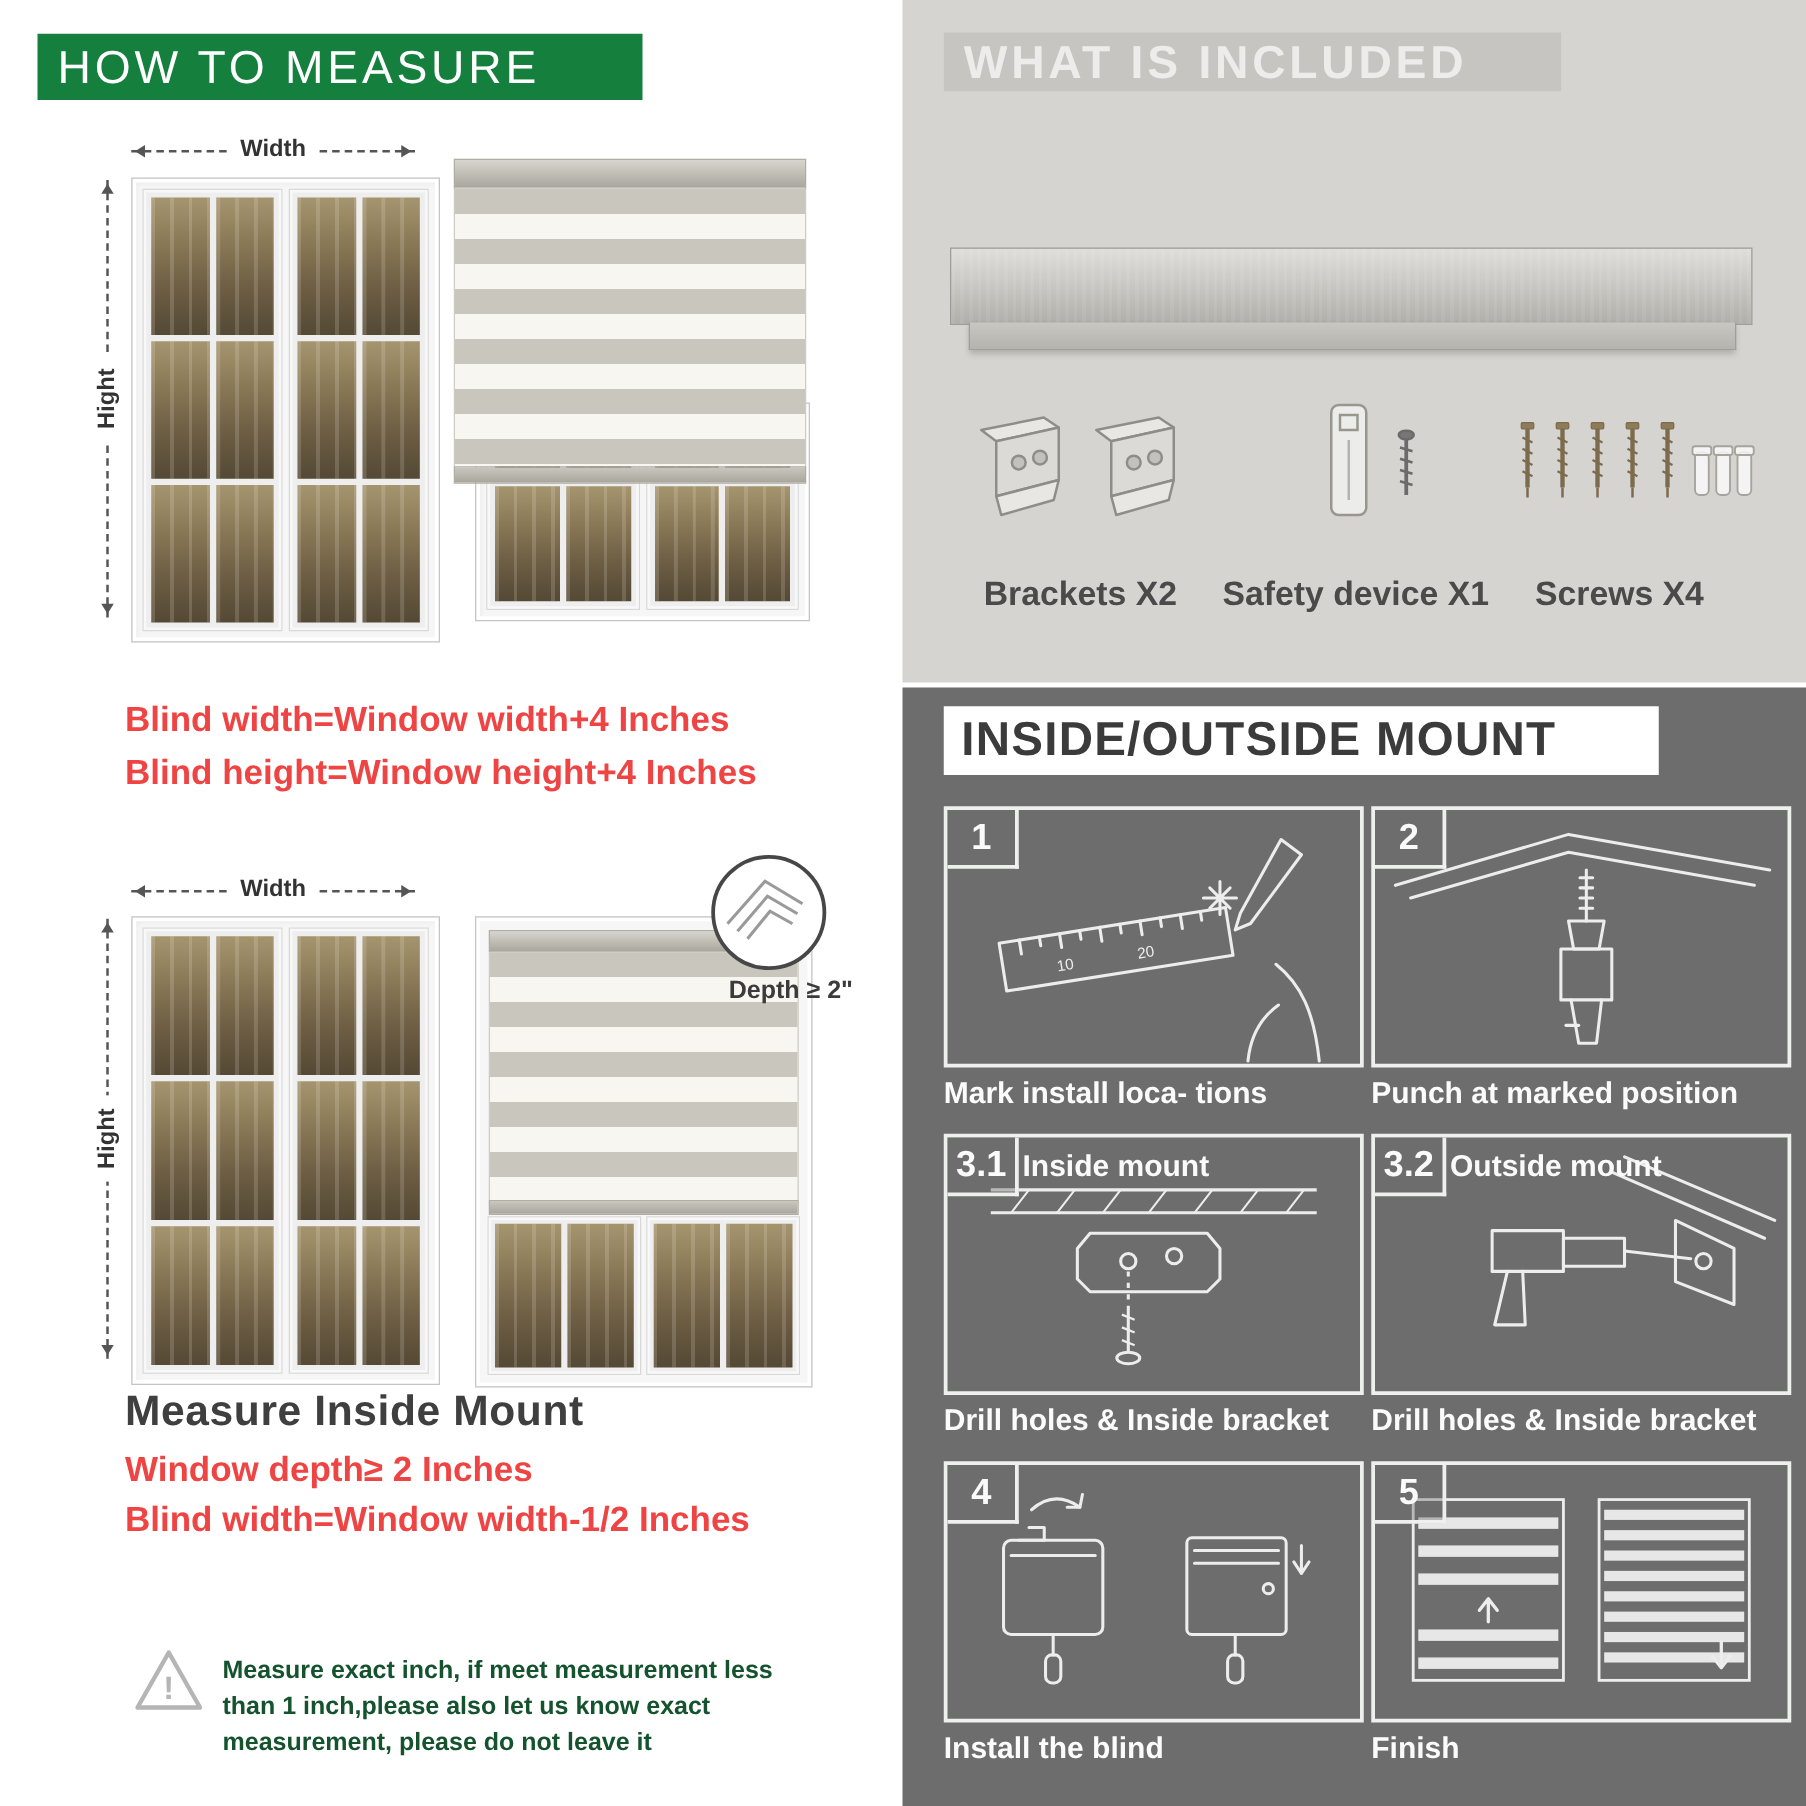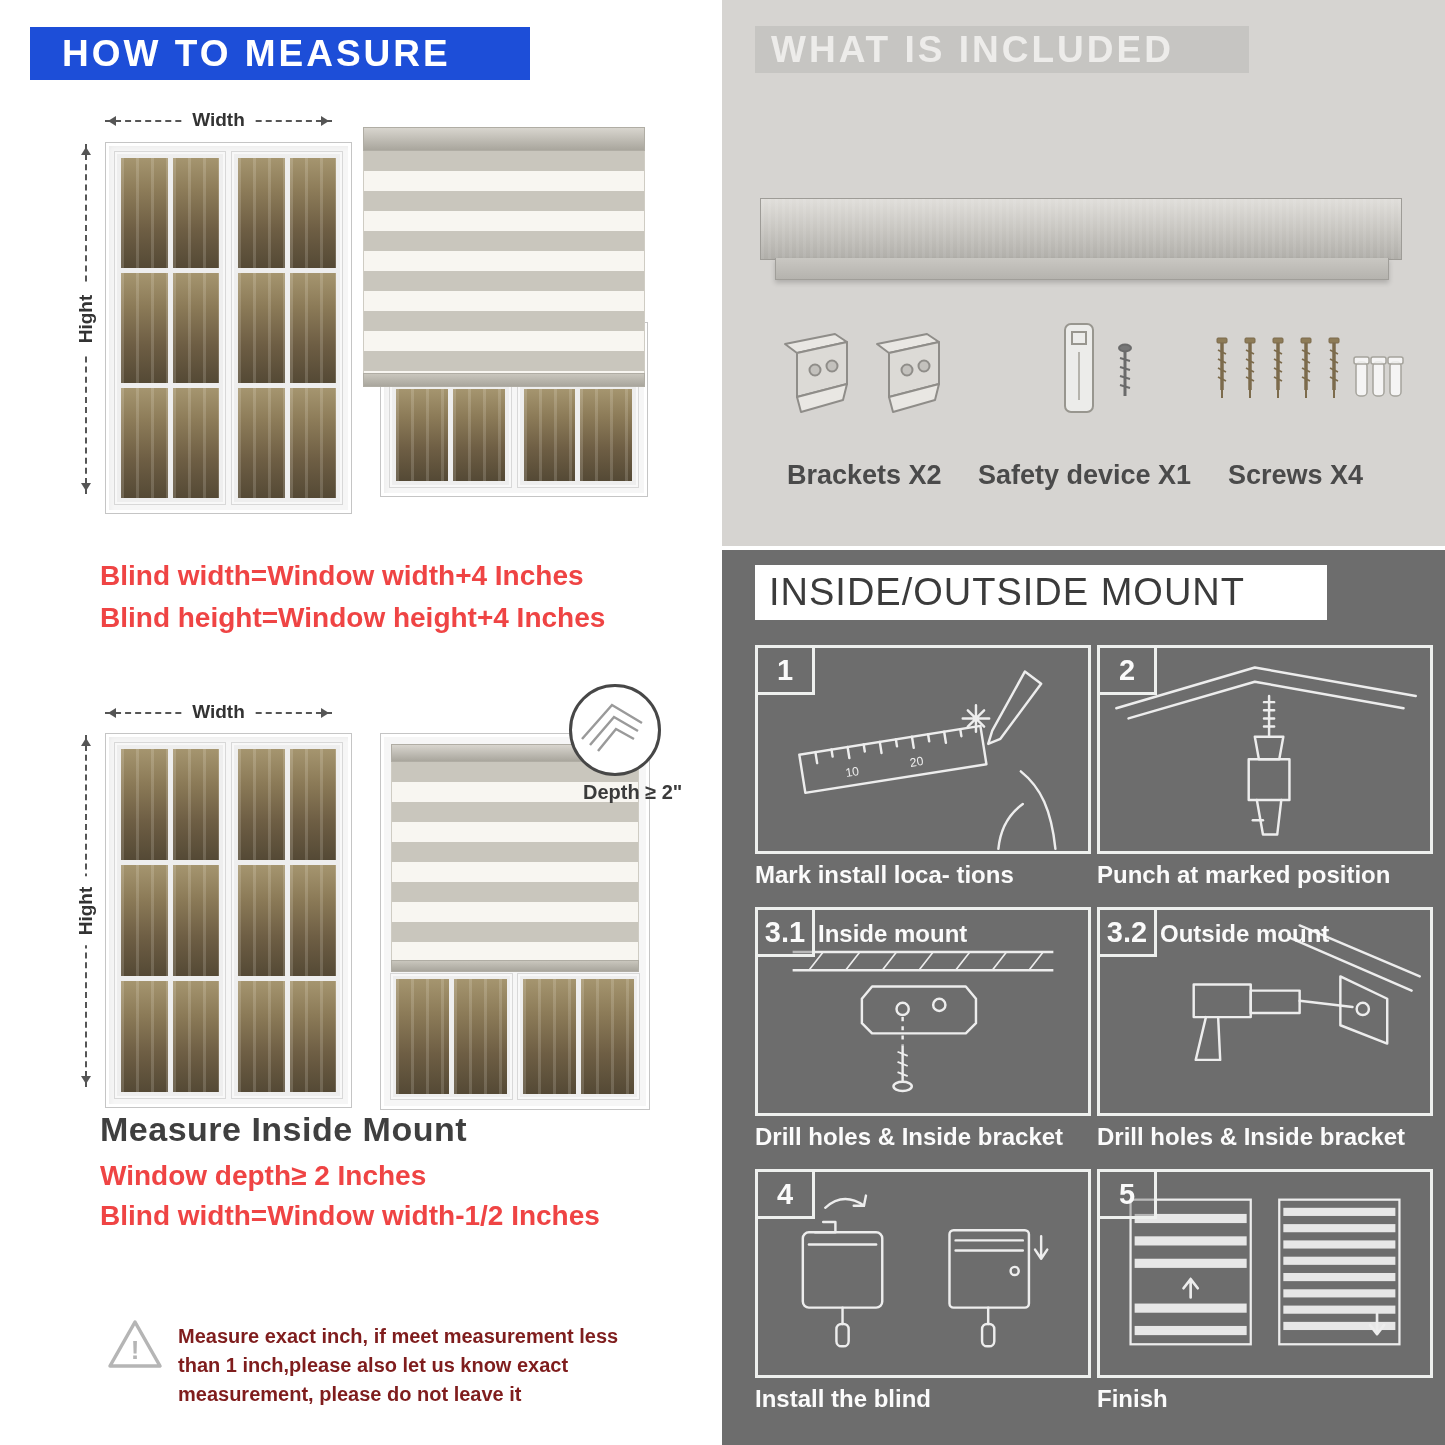--- a/index.html
+++ b/index.html
@@ -1,25 +1,25 @@
 <!DOCTYPE html>
 <html><head>
 <meta charset="utf-8">
 <style>
   html,body{margin:0;padding:0}
   .page{position:relative;width:1445px;height:1445px;background:#ffffff;
         font-family:"Liberation Sans","DejaVu Sans",sans-serif;overflow:hidden}
   .abs{position:absolute}
 
   
-  .badge-gray{background:#1d4ed8;color:#ffffff;font-weight:bold;font-size:37px;
-              letter-spacing:3px;line-height:53px;padding-left:32px}
+  .badge-gray{background:#15803d;color:#ffffff;font-weight:normal;font-size:37px;
+              letter-spacing:3px;line-height:53px;padding-left:16px}
   .section-title{font-weight:bold;font-size:34px;color:#3f3f3f;letter-spacing:.5px}
   .formula{font-weight:bold;font-size:28px;color:#ef4444;white-space:nowrap}
-  .warn-text{font-size:20px;font-weight:bold;color:#7f1d1d;line-height:29px;width:452px}
+  .warn-text{font-size:20px;font-weight:bold;color:#14532d;line-height:29px;width:452px}
 
   
   .harrow{position:absolute;border-top:2px dashed #555}
   .harrow::before{content:"";position:absolute;left:-2px;top:-6px;border:5px solid transparent;border-right:8px solid #555}
   .harrow::after{content:"";position:absolute;right:-2px;top:-6px;border:5px solid transparent;border-left:8px solid #555}
   .harrow .albl{position:absolute;left:50%;top:-13px;transform:translateX(-50%);
                 background:#fff;padding:0 10px;font-size:19px;font-weight:bold;color:#333}
   .varrow{position:absolute;border-left:2px dashed #555}
   .varrow::before{content:"";position:absolute;top:-2px;left:-6px;border:5px solid transparent;border-bottom:8px solid #555}
   .varrow::after{content:"";position:absolute;bottom:-2px;left:-6px;border:5px solid transparent;border-top:8px solid #555}
@@ -60,21 +60,21 @@
   .blind-name{position:absolute;width:100%;text-align:center;font-size:29px;font-weight:bold;color:#4a4a4a}
   .headrail{position:absolute;border:1px solid #9e9c97;background:
             repeating-linear-gradient(90deg, rgba(255,255,255,.07) 0 3px, rgba(0,0,0,0) 3px 7px),
             linear-gradient(180deg,#e0deda 0%,#c6c4bf 55%,#b0aea9 100%)}
   .headrail-lip{position:absolute;background:linear-gradient(180deg,#c9c7c2,#b5b3ae);
                 border:1px solid #a09e99;border-top:none;box-shadow:0 3px 5px rgba(0,0,0,.18)}
   .item-label{position:absolute;font-size:27px;font-weight:bold;color:#4a4a4a;white-space:nowrap}
 
   
   .mount{position:absolute;left:722px;top:550px;width:723px;height:895px;background:#6d6d6d}
-  .badge-white{position:absolute;background:#ffffff;color:#3b3b3b;font-weight:normal;font-size:38px;
+  .badge-white{position:absolute;background:#ffffff;color:#3b3b3b;font-weight:bold;font-size:38px;
                letter-spacing:1px;line-height:55px;padding-left:14px}
   .steps{position:absolute;left:33px;top:95px;display:grid;grid-template-columns:330px 330px;
          column-gap:12px;row-gap:14px}
   .step{width:330px}
   .step-art{position:relative;width:330px;height:203px;border:3px solid #eef0ee}
   .step-art svg.art{position:absolute;left:0;top:0;width:100%;height:100%}
   .step-num{position:absolute;left:0;top:0;min-width:46px;height:44px;border-right:3px solid #eef0ee;
             border-bottom:3px solid #eef0ee;color:#fafafa;font-size:29px;font-weight:bold;
             display:flex;align-items:center;justify-content:center;padding:0 4px;background:rgba(109,109,109,.4)}
   .step-label{position:absolute;left:60px;top:10px;color:#fafafa;font-size:24px;font-weight:bold}

